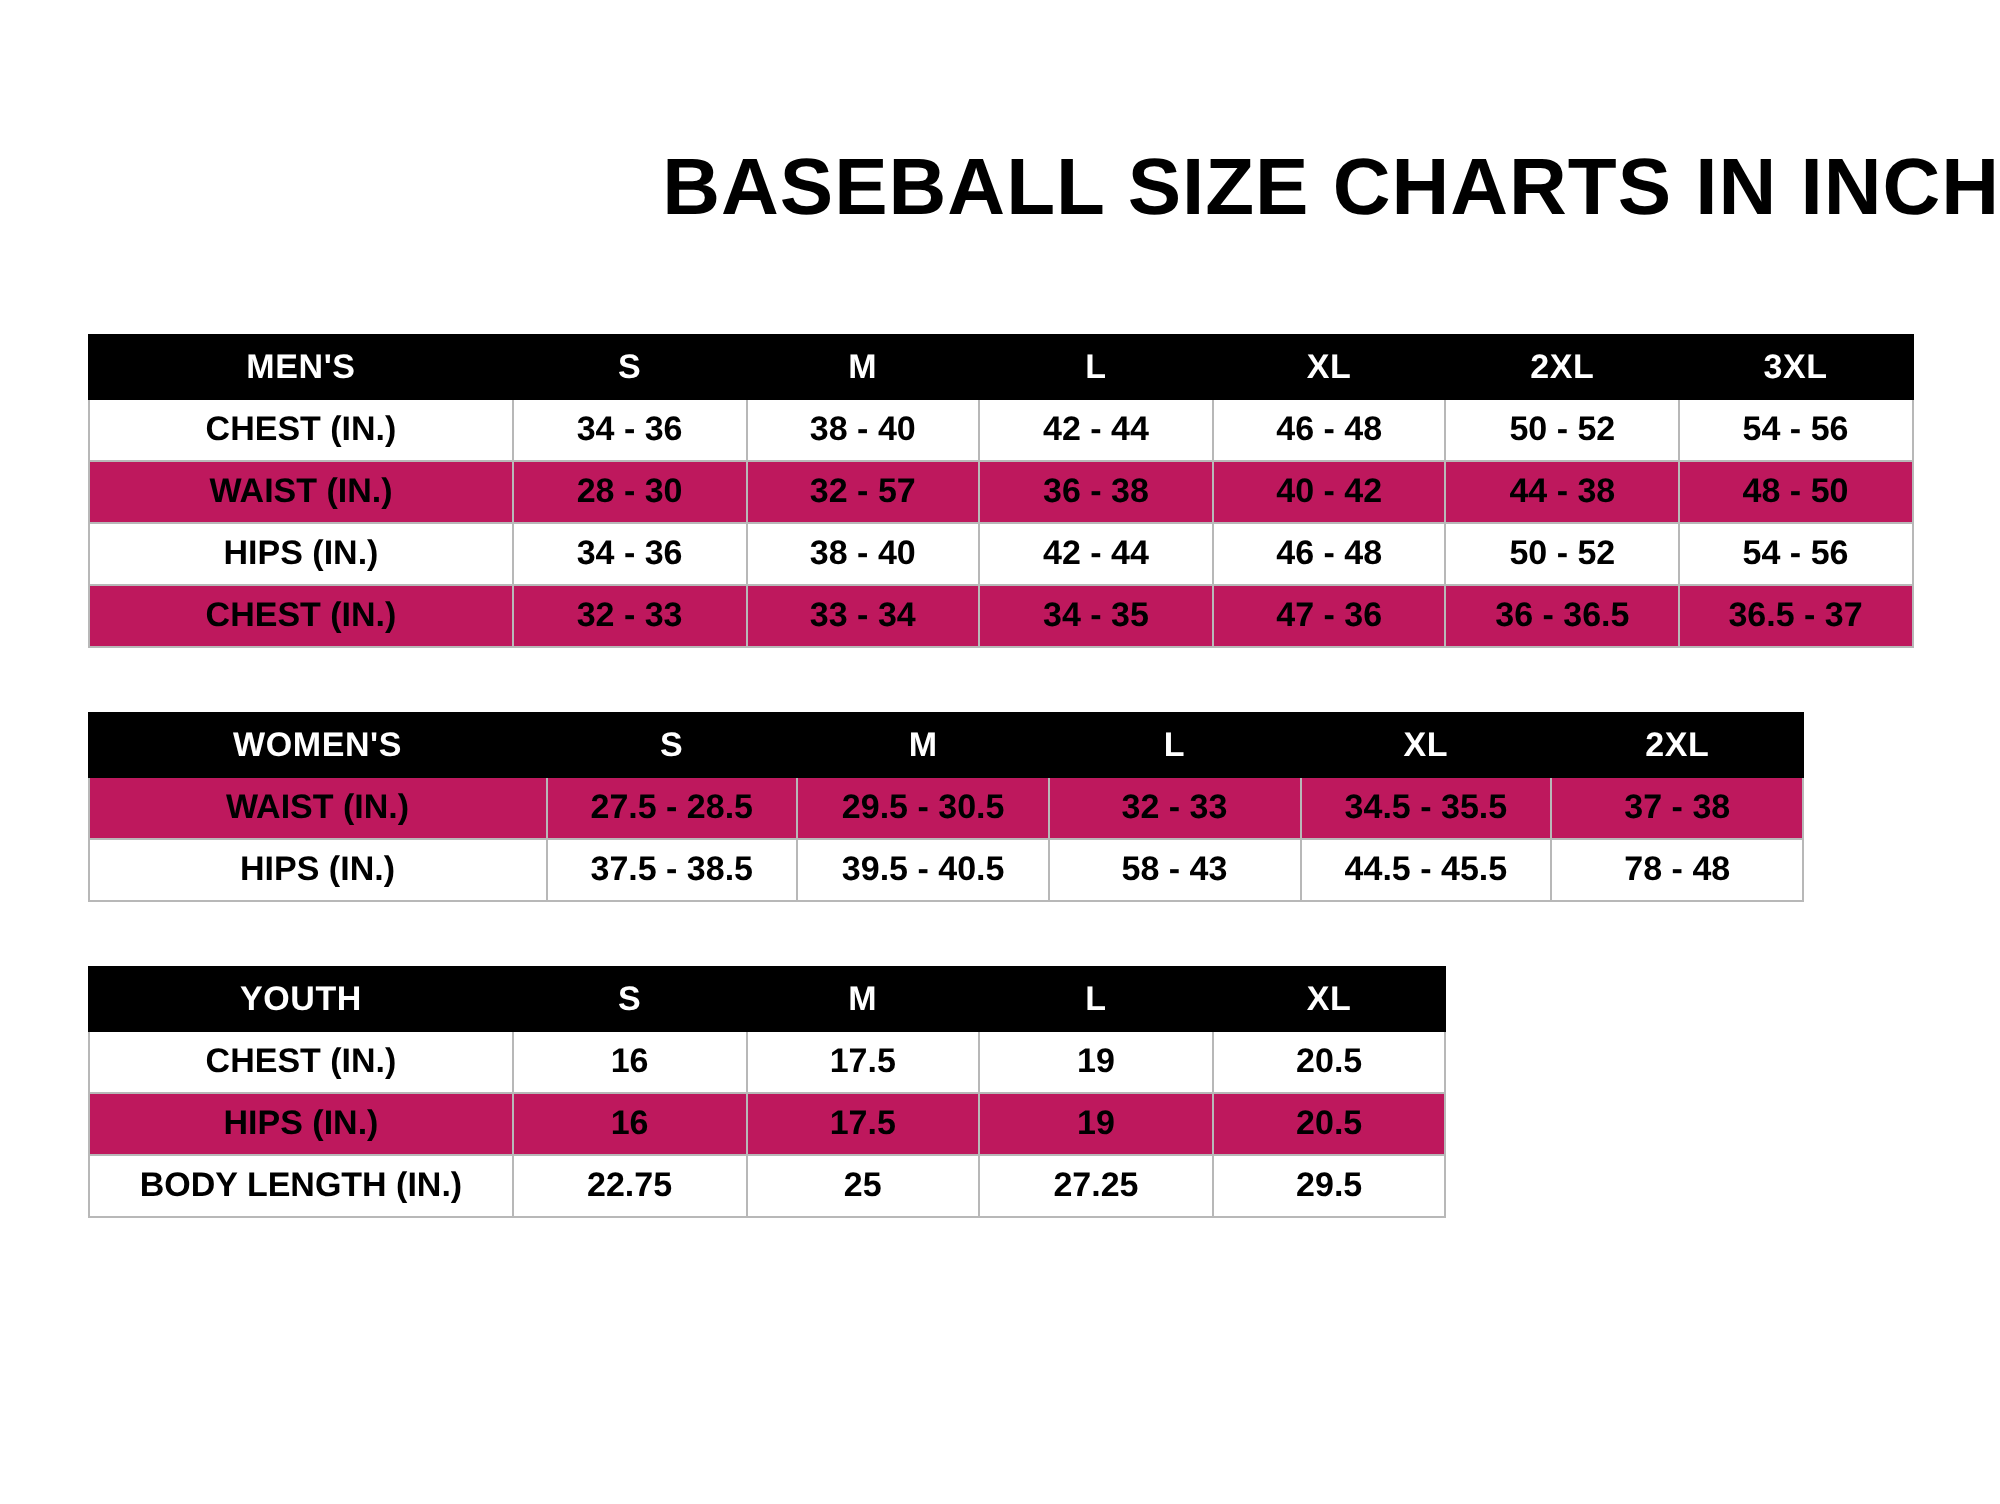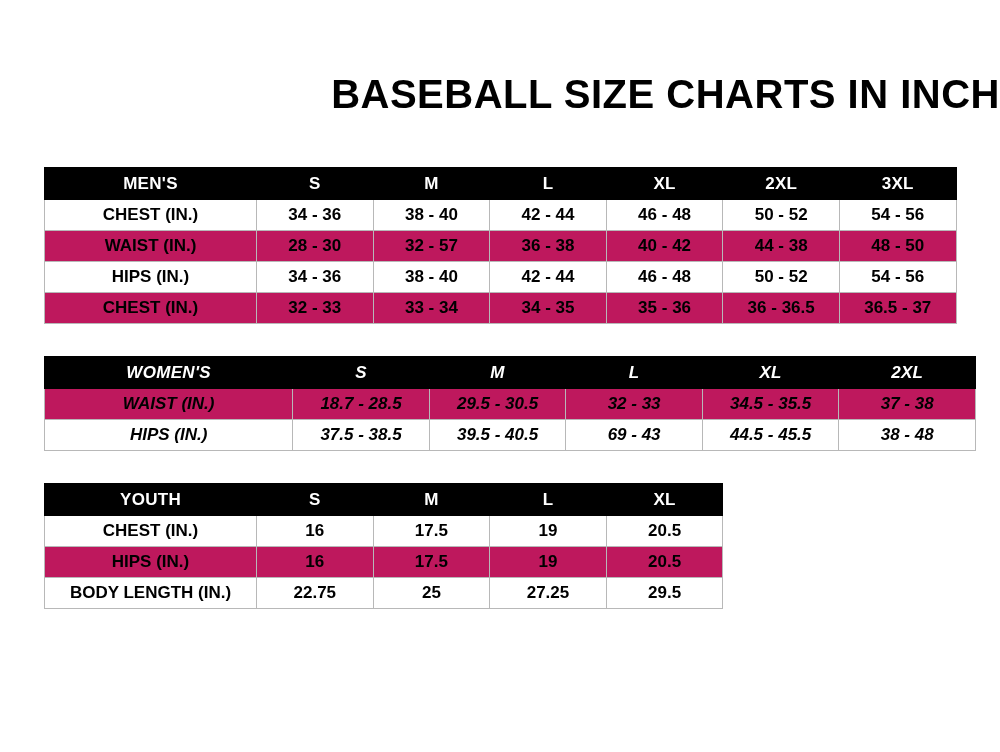--- a/index.html
+++ b/index.html
@@ -66,21 +66,21 @@
   table.size-table thead th.rowhead {
     text-align: center;
   }
 
   
   .t-men { width: 912px; }
   .t-men col.c0 { width: 212px; }
   .t-men col.cx { width: 116.6px; }
 
   
-  .t-women { width: 932px; font-style: italic; }
+  .t-women { width: 858px; }
   .t-women col.c0 { width: 212px; }
   .t-women col.cx { width: 116.6px; }
 
   
   .t-youth { width: 608px; }
   .t-youth col.c0 { width: 212px; }
   .t-youth col.cx { width: 116.6px; }
 </style>
 </head>
 <body>
@@ -138,21 +138,21 @@
           <td>42 - 44</td>
           <td>46 - 48</td>
           <td>50 - 52</td>
           <td>54 - 56</td>
         </tr>
         <tr class="alt">
           <td class="rowhead">CHEST (IN.)</td>
           <td>32 - 33</td>
           <td>33 - 34</td>
           <td>34 - 35</td>
-          <td>35 - 36</td>
+          <td>47 - 36</td>
           <td>36 - 36.5</td>
           <td>36.5 - 37</td>
         </tr>
       </tbody>
     </table>
 
     <table class="size-table t-women">
       <colgroup>
         <col class="c0">
           <col class="cx">
@@ -167,33 +167,33 @@
           <th>S</th>
           <th>M</th>
           <th>L</th>
           <th>XL</th>
           <th>2XL</th>
         </tr>
       </thead>
       <tbody>
         <tr class="alt">
           <td class="rowhead">WAIST (IN.)</td>
-          <td>18.7 - 28.5</td>
+          <td>27.5 - 28.5</td>
           <td>29.5 - 30.5</td>
           <td>32 - 33</td>
           <td>34.5 - 35.5</td>
           <td>37 - 38</td>
         </tr>
         <tr>
           <td class="rowhead">HIPS (IN.)</td>
           <td>37.5 - 38.5</td>
           <td>39.5 - 40.5</td>
-          <td>69 - 43</td>
+          <td>58 - 43</td>
           <td>44.5 - 45.5</td>
-          <td>38 - 48</td>
+          <td>78 - 48</td>
         </tr>
       </tbody>
     </table>
 
     <table class="size-table t-youth">
       <colgroup>
         <col class="c0">
           <col class="cx">
           <col class="cx">
           <col class="cx">

